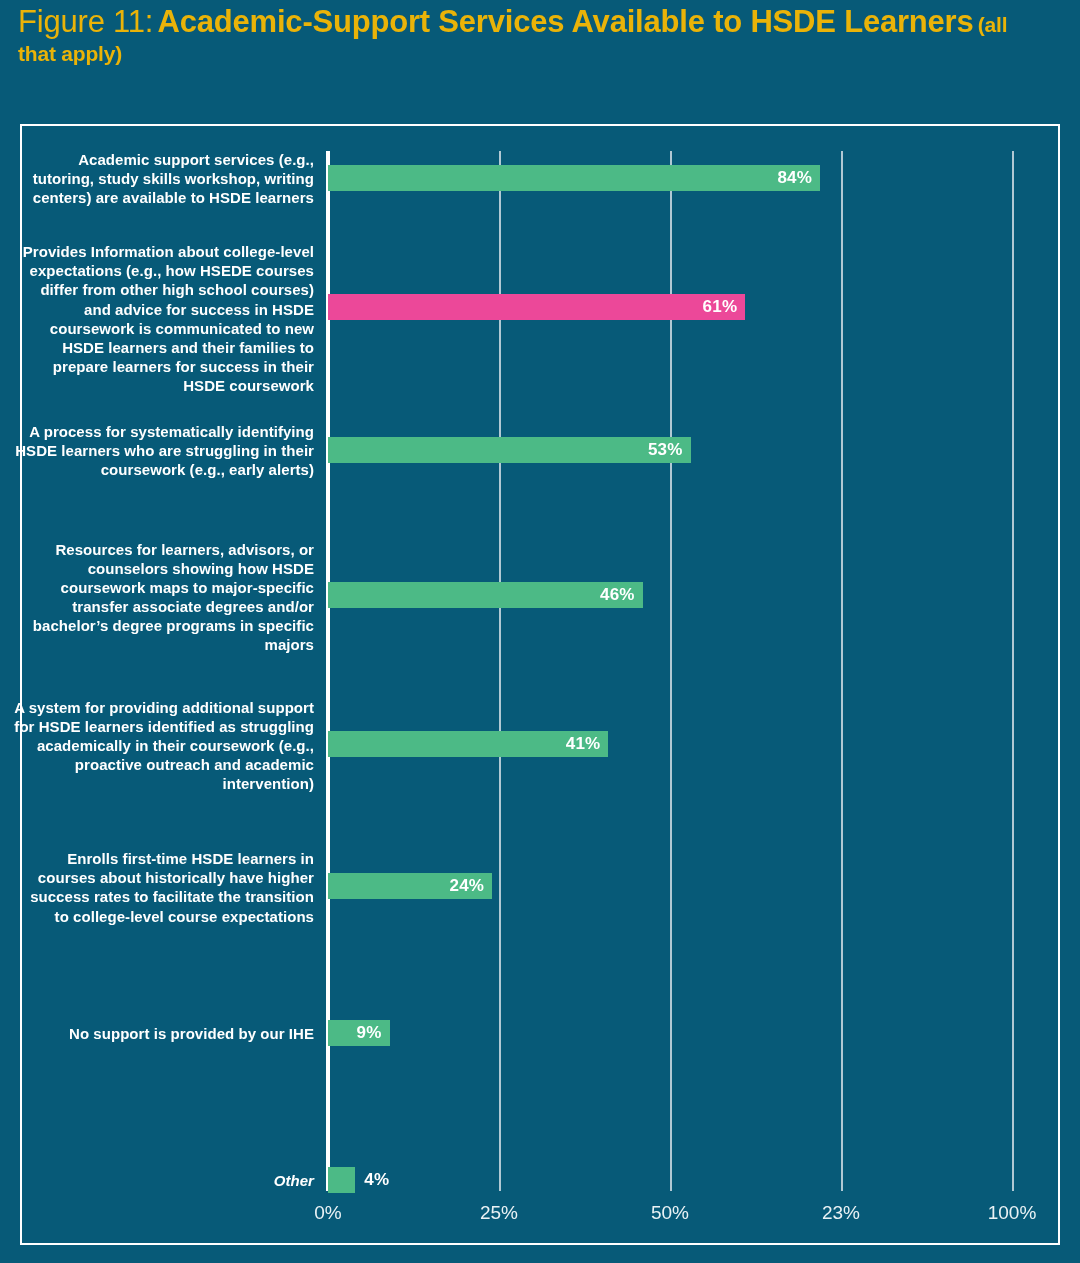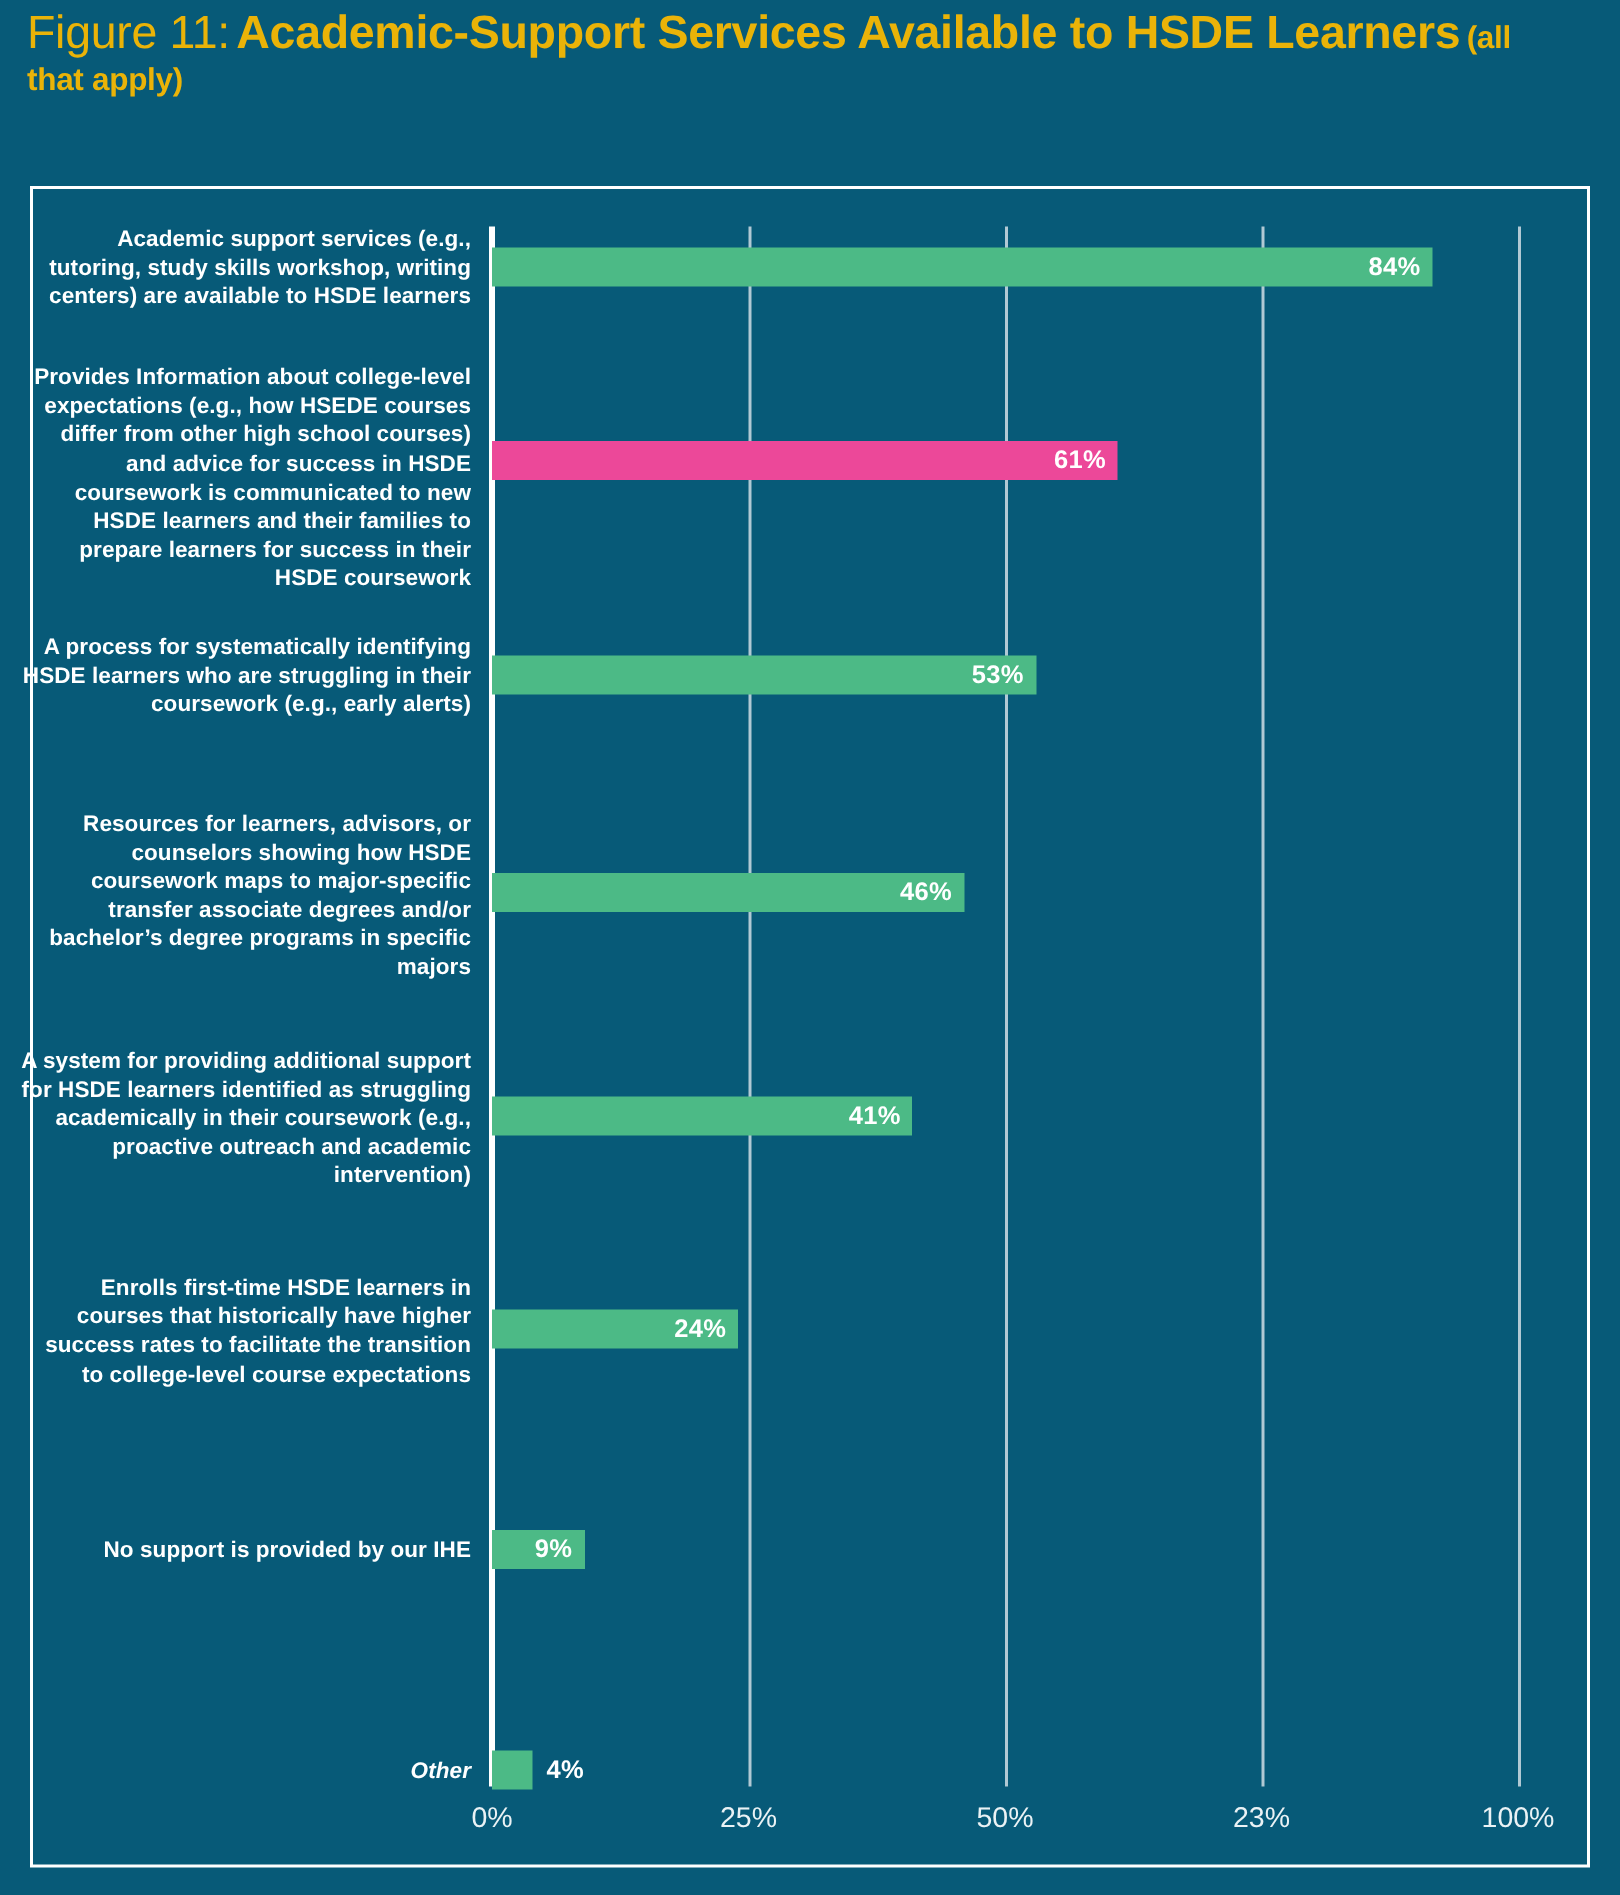--- a/index.html
+++ b/index.html
@@ -148,21 +148,21 @@
 
 <div id="chart-frame">
   <div id="chart-inner">
     <div id="plot-area">
         <div class="gridline axis-zero" style="left: 0px;"></div>
         <div class="gridline" style="left: 171px;"></div>
         <div class="gridline" style="left: 342px;"></div>
         <div class="gridline" style="left: 513px;"></div>
         <div class="gridline" style="left: 684px;"></div>
         <div class="bar-row" style="top: 14px;">
-          <div class="bar" style="width: 627px; background: rgb(76, 186, 134);">
+          <div class="bar" style="width: 492px; background: rgb(76, 186, 134);">
             <div class="bar-value inside">84%</div>
           </div>
         </div>
         <div class="bar-row" style="top: 143px;">
           <div class="bar" style="width: 417.24px; background: #ec4899;">
             <div class="bar-value inside">61%</div>
           </div>
         </div>
         <div class="bar-row" style="top: 286px;">
           <div class="bar" style="width: 362.52px; background: rgb(76, 186, 134);">
@@ -198,17 +198,17 @@
   <div class="tick-label" style="left: 306px;">0%</div>
       <div class="tick-label" style="left: 477px;">25%</div>
       <div class="tick-label" style="left: 648px;">50%</div>
       <div class="tick-label" style="left: 819px;">23%</div>
       <div class="tick-label" style="left: 990px;">100%</div>
       <div class="cat-label" style="top: 24px;">Academic support services (e.g., tutoring, study skills workshop, writing centers) are available to HSDE learners</div>
       <div class="cat-label" style="top: 116px;">Provides Information about college-level expectations (e.g., how HSEDE courses differ from other high school courses) and advice for success in HSDE coursework is communicated to new HSDE learners and their families to prepare learners for success in their HSDE coursework</div>
       <div class="cat-label" style="top: 296px;">A process for systematically identifying HSDE learners who are struggling in their coursework (e.g., early alerts)</div>
       <div class="cat-label" style="top: 413.5px;">Resources for learners, advisors, or counselors showing how HSDE coursework maps to major-specific transfer associate degrees and/or bachelor’s degree programs in specific majors</div>
       <div class="cat-label" style="top: 571.5px;">A system for providing additional support for HSDE learners identified as struggling academically in their coursework (e.g., proactive outreach and academic intervention)</div>
-      <div class="cat-label" style="top: 723px;">Enrolls first-time HSDE learners in courses that historically have higher success rates to facilitate the transition to college-level course expectations</div>
+      <div class="cat-label" style="top: 723px;">Enrolls first-time HSDE learners in courses about historically have higher success rates to facilitate the transition to college-level course expectations</div>
       <div class="cat-label" style="top: 897.5px;">No support is provided by our IHE</div>
       <div class="cat-label" style="top: 1044.5px; font-style: italic;">Other</div>
     </div>
 </div>
 
 </body></html>

